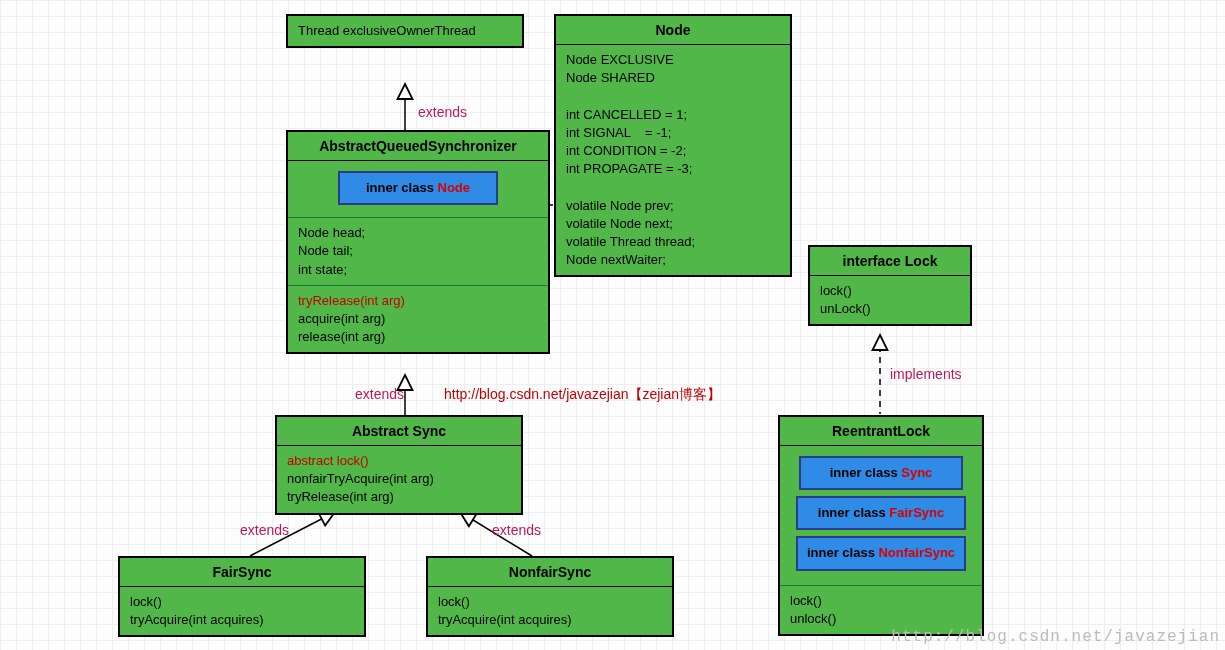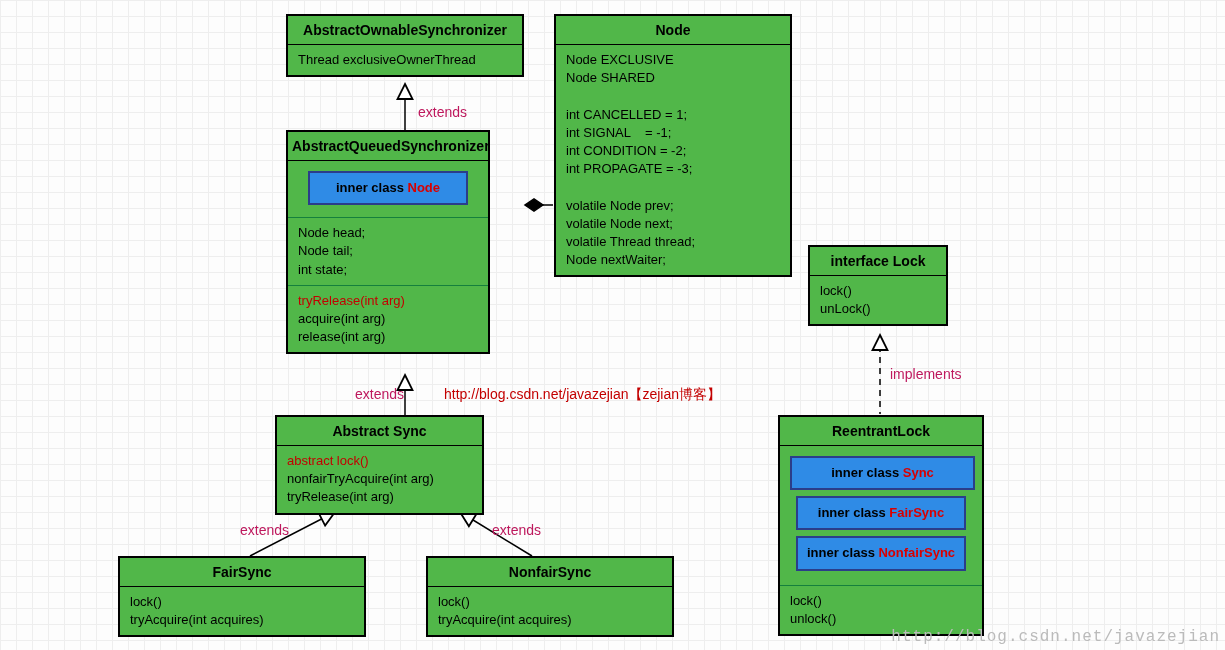--- a/index.html
+++ b/index.html
@@ -95,25 +95,24 @@
   <line x1="405" y1="375" x2="405" y2="415" stroke="#000" stroke-width="1.5" marker-start="url(#tri)"></line>
 
   <line x1="335" y1="512" x2="250" y2="556" stroke="#000" stroke-width="1.5" marker-start="url(#tri)"></line>
 
   <line x1="460" y1="512" x2="532" y2="556" stroke="#000" stroke-width="1.5" marker-start="url(#tri)"></line>
 
   <line x1="880" y1="335" x2="880" y2="414" stroke="#000" stroke-width="1.5" stroke-dasharray="6,5" marker-start="url(#tri)"></line>
 </svg>
 
 <div class="class-box" style="left:286px; top:14px; width:238px;">
-  <div class="class-header">AbstractOwnableSynchronizer</div>
   <div class="class-section">Thread exclusiveOwnerThread</div>
 </div>
 
-<div class="class-box" style="left:286px; top:130px; width:204px;">
+<div class="class-box" style="left:286px; top:130px; width:264px;">
   <div class="class-header">AbstractQueuedSynchronizer</div>
   <div class="class-section" style="padding:4px 10px 6px;">
     <div class="inner-pill" style="width:160px;">
       <span>inner class </span><span class="red">Node</span>
     </div>
   </div>
   <div class="class-section" style="white-space:pre;">Node head;
 Node tail;
 int state;</div>
   <div class="class-section">
@@ -132,27 +131,27 @@
 int SIGNAL    = -1;
 int CONDITION = -2;
 int PROPAGATE = -3;
 
 volatile Node prev;
 volatile Node next;
 volatile Thread thread;
 Node nextWaiter;</div>
 </div>
 
-<div class="class-box" style="left:808px; top:245px; width:140px;">
+<div class="class-box" style="left:808px; top:245px; width:164px;">
   <div class="class-header">interface Lock</div>
   <div class="class-section" style="white-space:pre;">lock()
 unLock()</div>
 </div>
 
-<div class="class-box" style="left:275px; top:415px; width:209px;">
+<div class="class-box" style="left:275px; top:415px; width:248px;">
   <div class="class-header">Abstract Sync</div>
   <div class="class-section">
     <div class="red">abstract lock()</div>
     <div style="white-space:pre;">nonfairTryAcquire(int arg)
 tryRelease(int arg)</div>
   </div>
 </div>
 
 <div class="class-box" style="left:118px; top:556px; width:248px;">
   <div class="class-header">FairSync</div>
@@ -162,21 +161,21 @@
 
 <div class="class-box" style="left:426px; top:556px; width:248px;">
   <div class="class-header">NonfairSync</div>
   <div class="class-section" style="white-space:pre;">lock()
 tryAcquire(int acquires)</div>
 </div>
 
 <div class="class-box" style="left:778px; top:415px; width:206px;">
   <div class="class-header">ReentrantLock</div>
   <div class="class-section" style="padding:4px 10px 8px;">
-    <div class="inner-pill" style="width:185px;text-align:center;">
+    <div class="inner-pill" style="width:164px;text-align:center;">
       <span>inner class </span><span class="red">Sync</span>
     </div>
     <div class="inner-pill" style="width:170px;">
       <span>inner class </span><span class="red">FairSync</span>
     </div>
     <div class="inner-pill" style="width:170px;">
       <span>inner class </span><span class="red">NonfairSync</span>
     </div>
   </div>
   <div class="class-section" style="white-space:pre;">lock()

